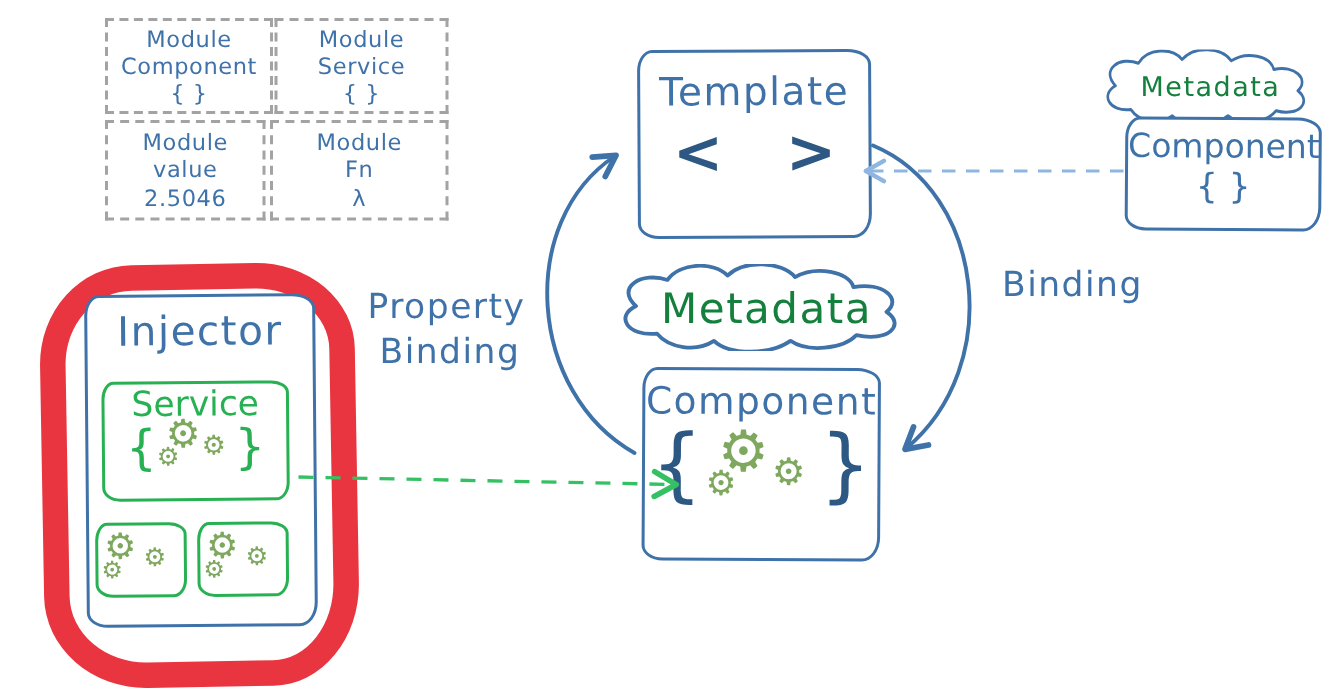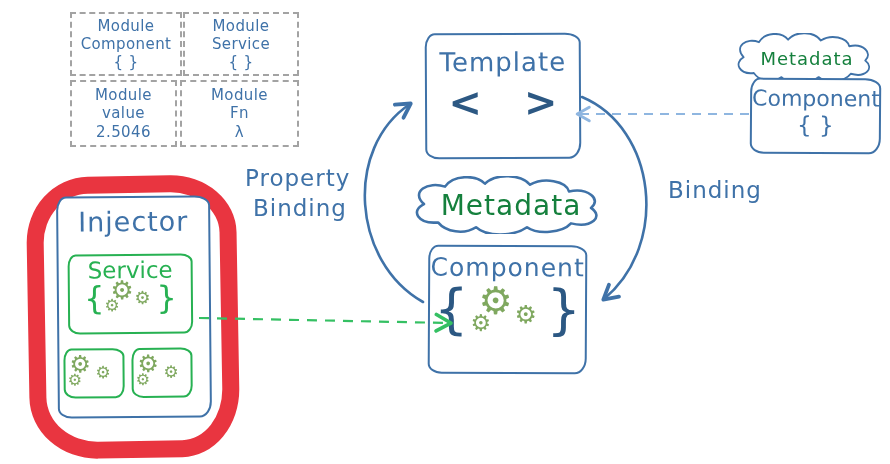--- a/index.html
+++ b/index.html
@@ -154,21 +154,21 @@
         <span class="gear pg-c">⚙</span>
       </div>
       <div class="pod green-box">
         <span class="gear pg-a">⚙</span>
         <span class="gear pg-b">⚙</span>
         <span class="gear pg-c">⚙</span>
       </div>
     </div>
   </div>
 
-  <div class="bind-label" style="left:245px;top:164px">
+  <div class="bind-label" style="left:245px;top:191px">
     <div>Property</div>
     <div class="indent">Binding</div>
   </div>
   <div class="bind-label" style="left:668px;top:176px">
     <div>Binding</div>
   </div>
 
   <svg class="overlay" width="890" height="464" viewBox="0 0 890 464">
     <defs>
       <marker id="ah-b" viewBox="0 0 12 12" refX="9.5" refY="6" markerWidth="8" markerHeight="8" orient="auto-start-reverse">

